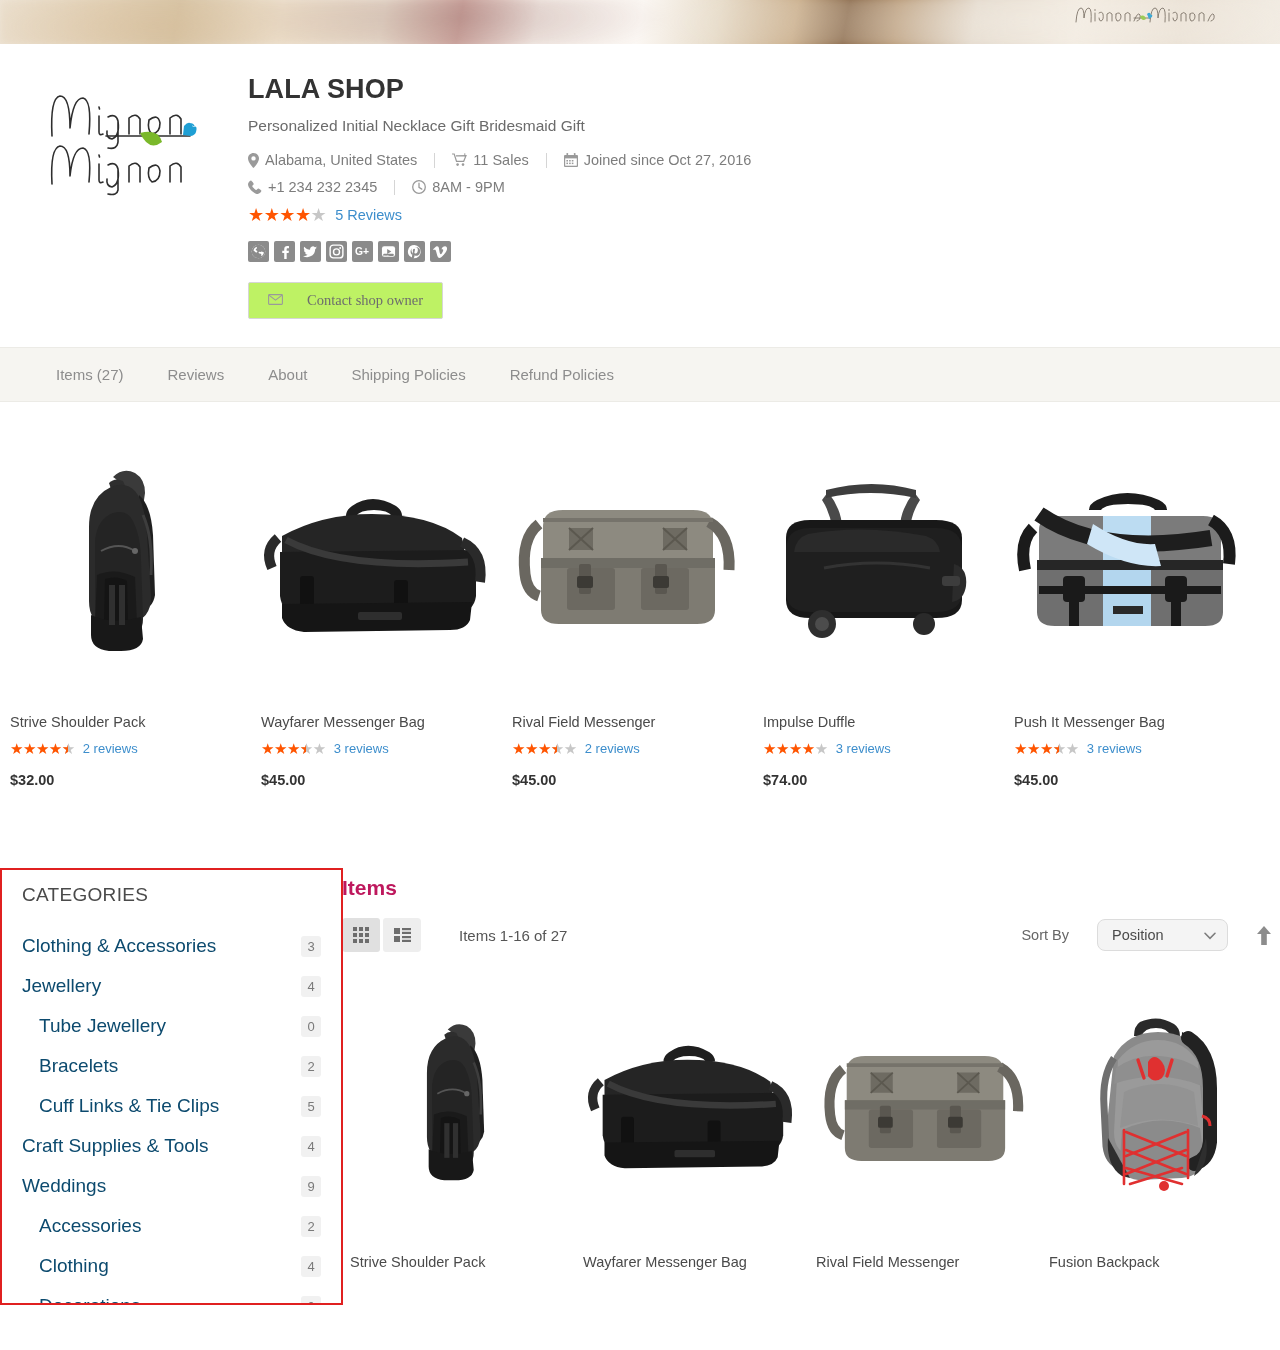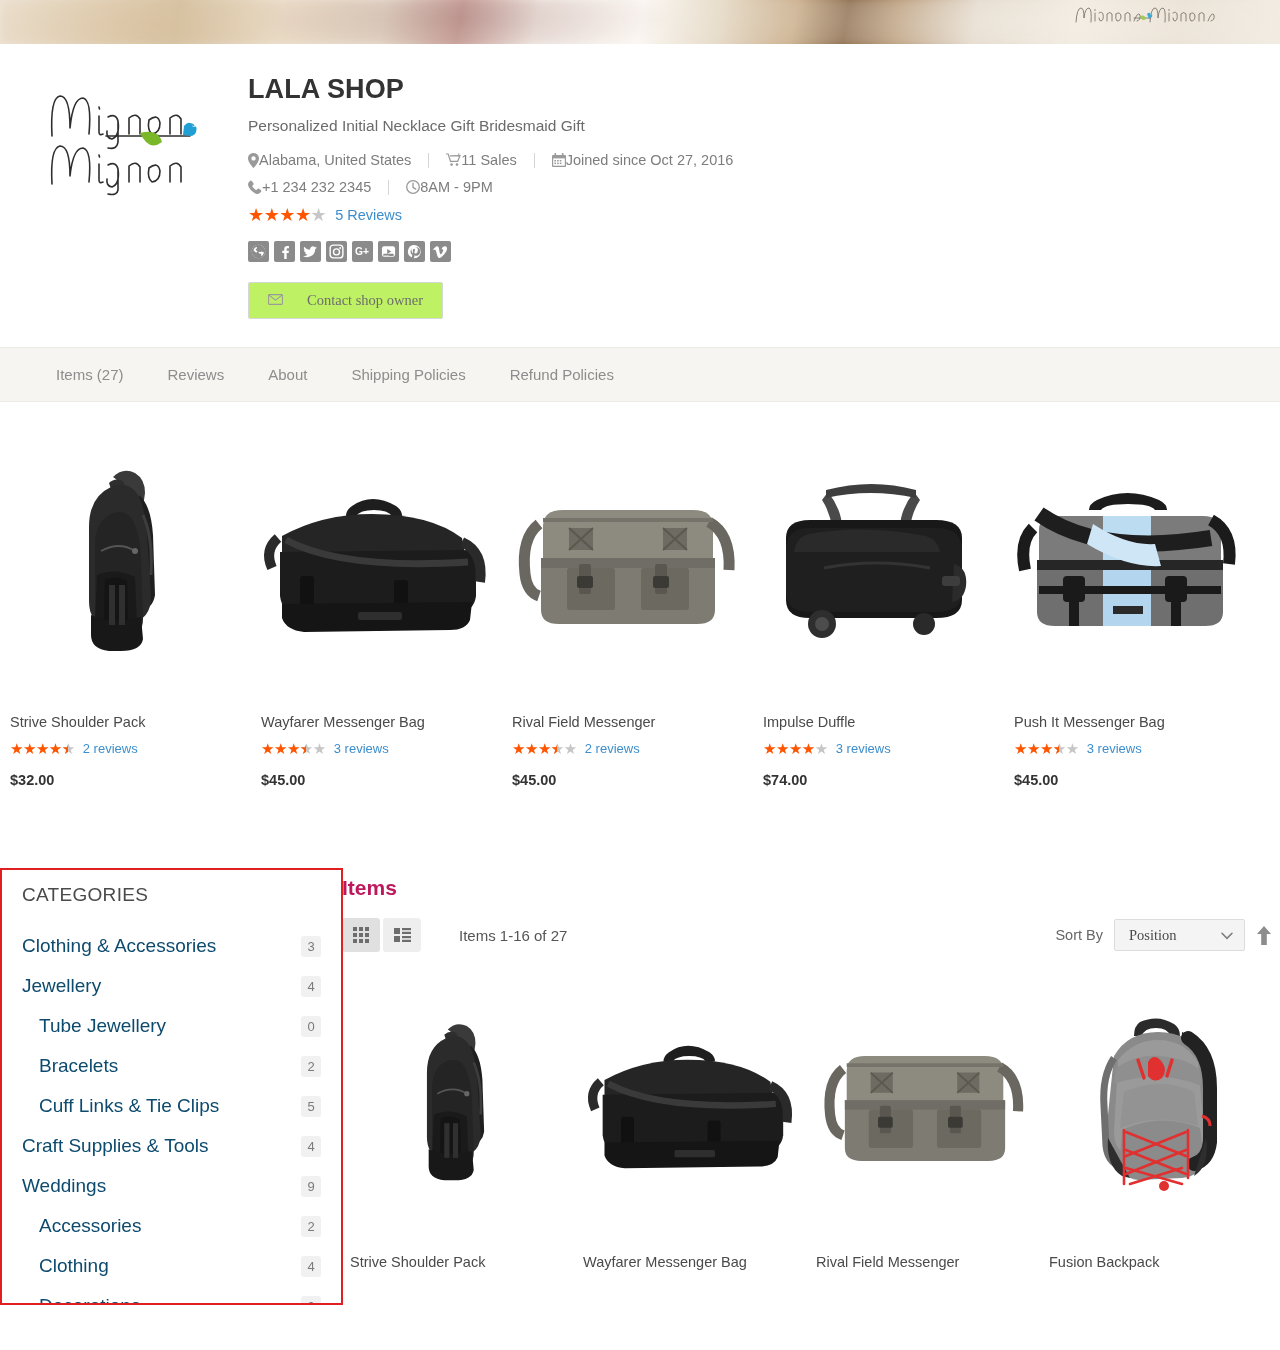--- a/index.html
+++ b/index.html
@@ -78,21 +78,21 @@
   .meta-row {
     font-size: 14.5px;
     color: #7d7d7d;
     margin-bottom: 11px;
     display: flex;
     align-items: center;
   }
   .meta-item {
     display: inline-flex;
     align-items: center;
-    gap: 0;
+    gap: 6px;
     white-space: nowrap;
   }
   .meta-sep {
     display: inline-block;
     width: 1px;
     height: 15px;
     background: #d5d5d5;
     margin: 0 17px;
   }
   .meta-icon { color: #9a9a9a; display: inline-flex; }
@@ -235,30 +235,30 @@
   .view-btn {
     width: 38px; height: 34px;
     background: #eeeeee;
     display: flex; align-items: center; justify-content: center;
     cursor: pointer;
     border-radius: 3px;
   }
   .view-btn.active { background: #e0e0e0; }
   .view-btn + .view-btn { margin-left: 3px; }
   .toolbar-amount { font-size: 15px; color: #555; margin-left: 38px; }
-  .toolbar-right { margin-left: auto; display: flex; align-items: center; gap: 11px; padding-right: 8px; }
+  .toolbar-right { margin-left: auto; display: flex; align-items: center; gap: 28px; padding-right: 8px; }
   .sort-label { font-size: 14.5px; color: #666; }
   .sort-select {
     appearance: none;
     -webkit-appearance: none;
     background: #f4f4f4;
     border: 1px solid #dcdcdc;
-    border-radius: 2px;
+    border-radius: 8px;
     font-size: 14.5px;
-    font-family: Liberation Serif, serif;
+    font-family: Liberation Sans, sans-serif;
     color: #4a4a4a;
     padding: 7px 36px 7px 14px;
     cursor: pointer;
     width: 131px;
   }
   .sort-wrap { position: relative; display: inline-flex; align-items: center; }
   .sort-chevron {
     position: absolute; right: 12px; top: 50%;
     transform: translateY(-50%);
     pointer-events: none; color: #7c7c7c;

